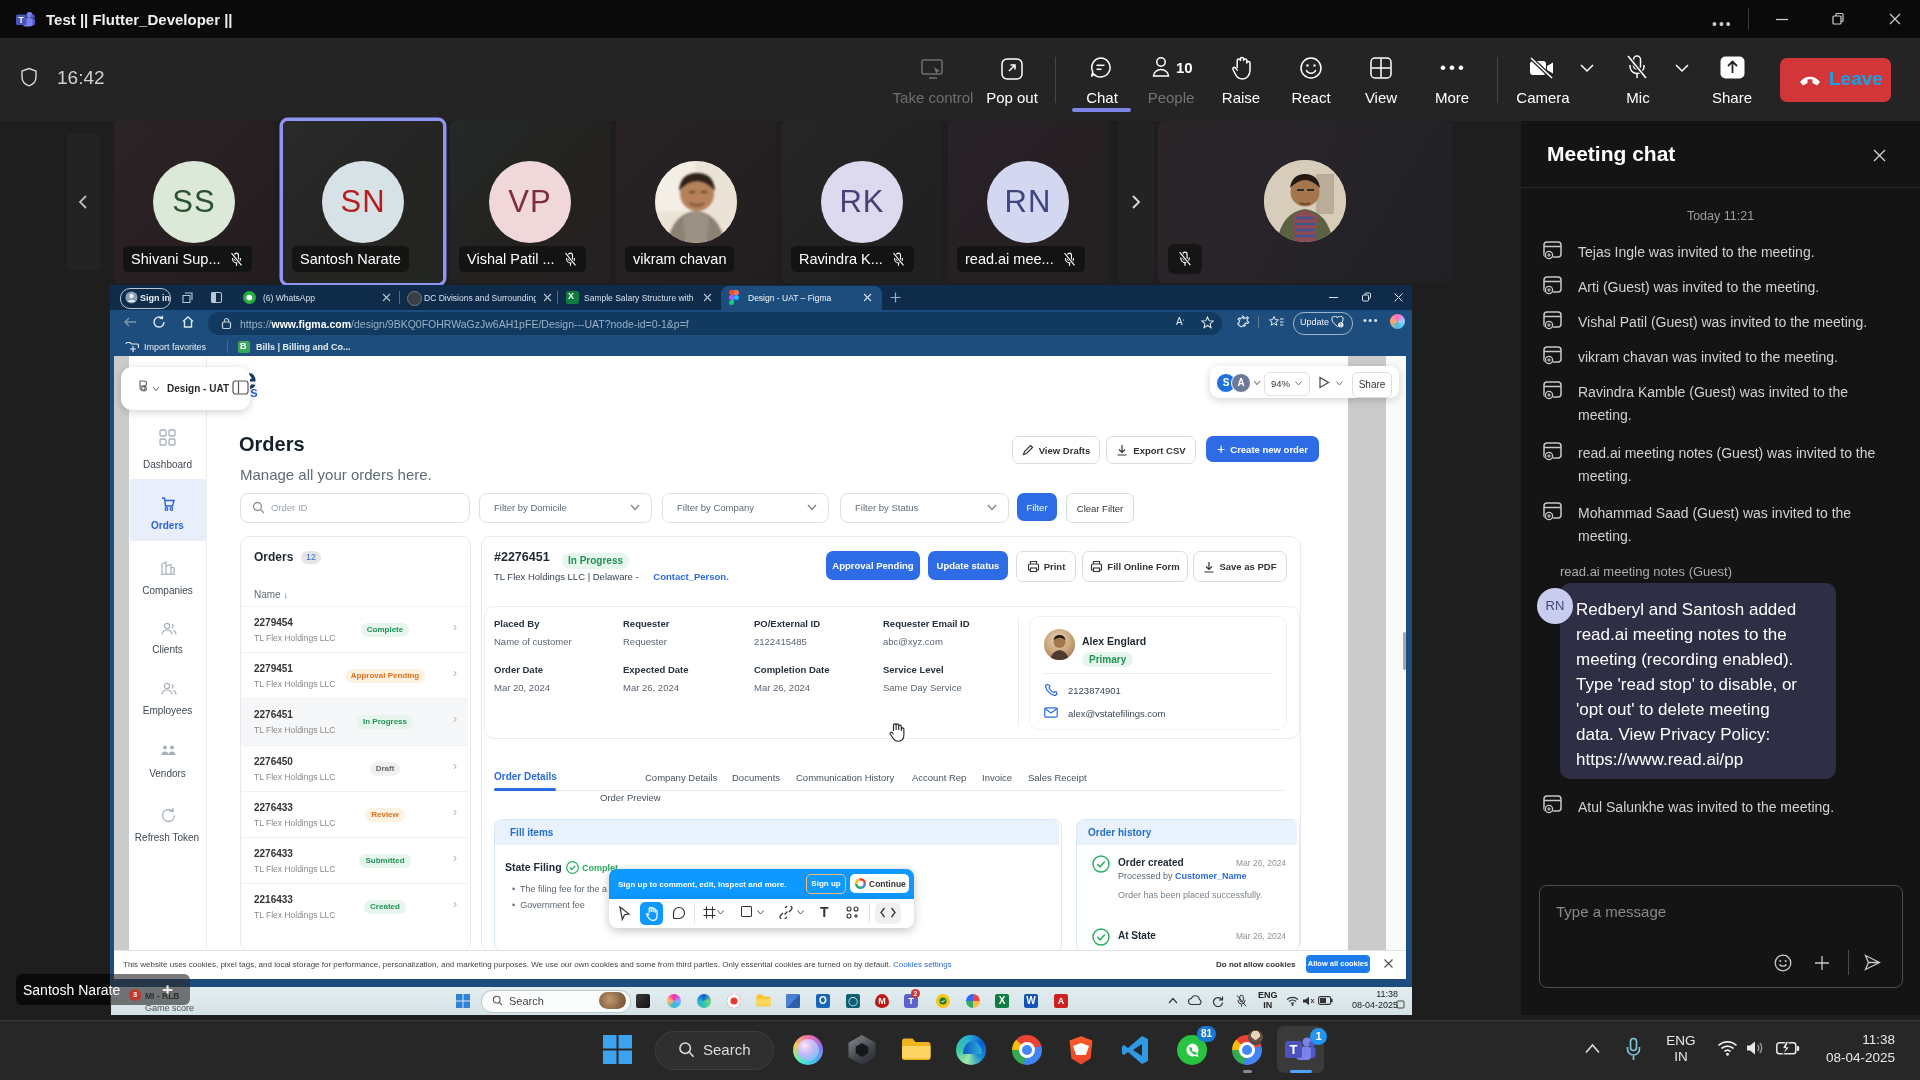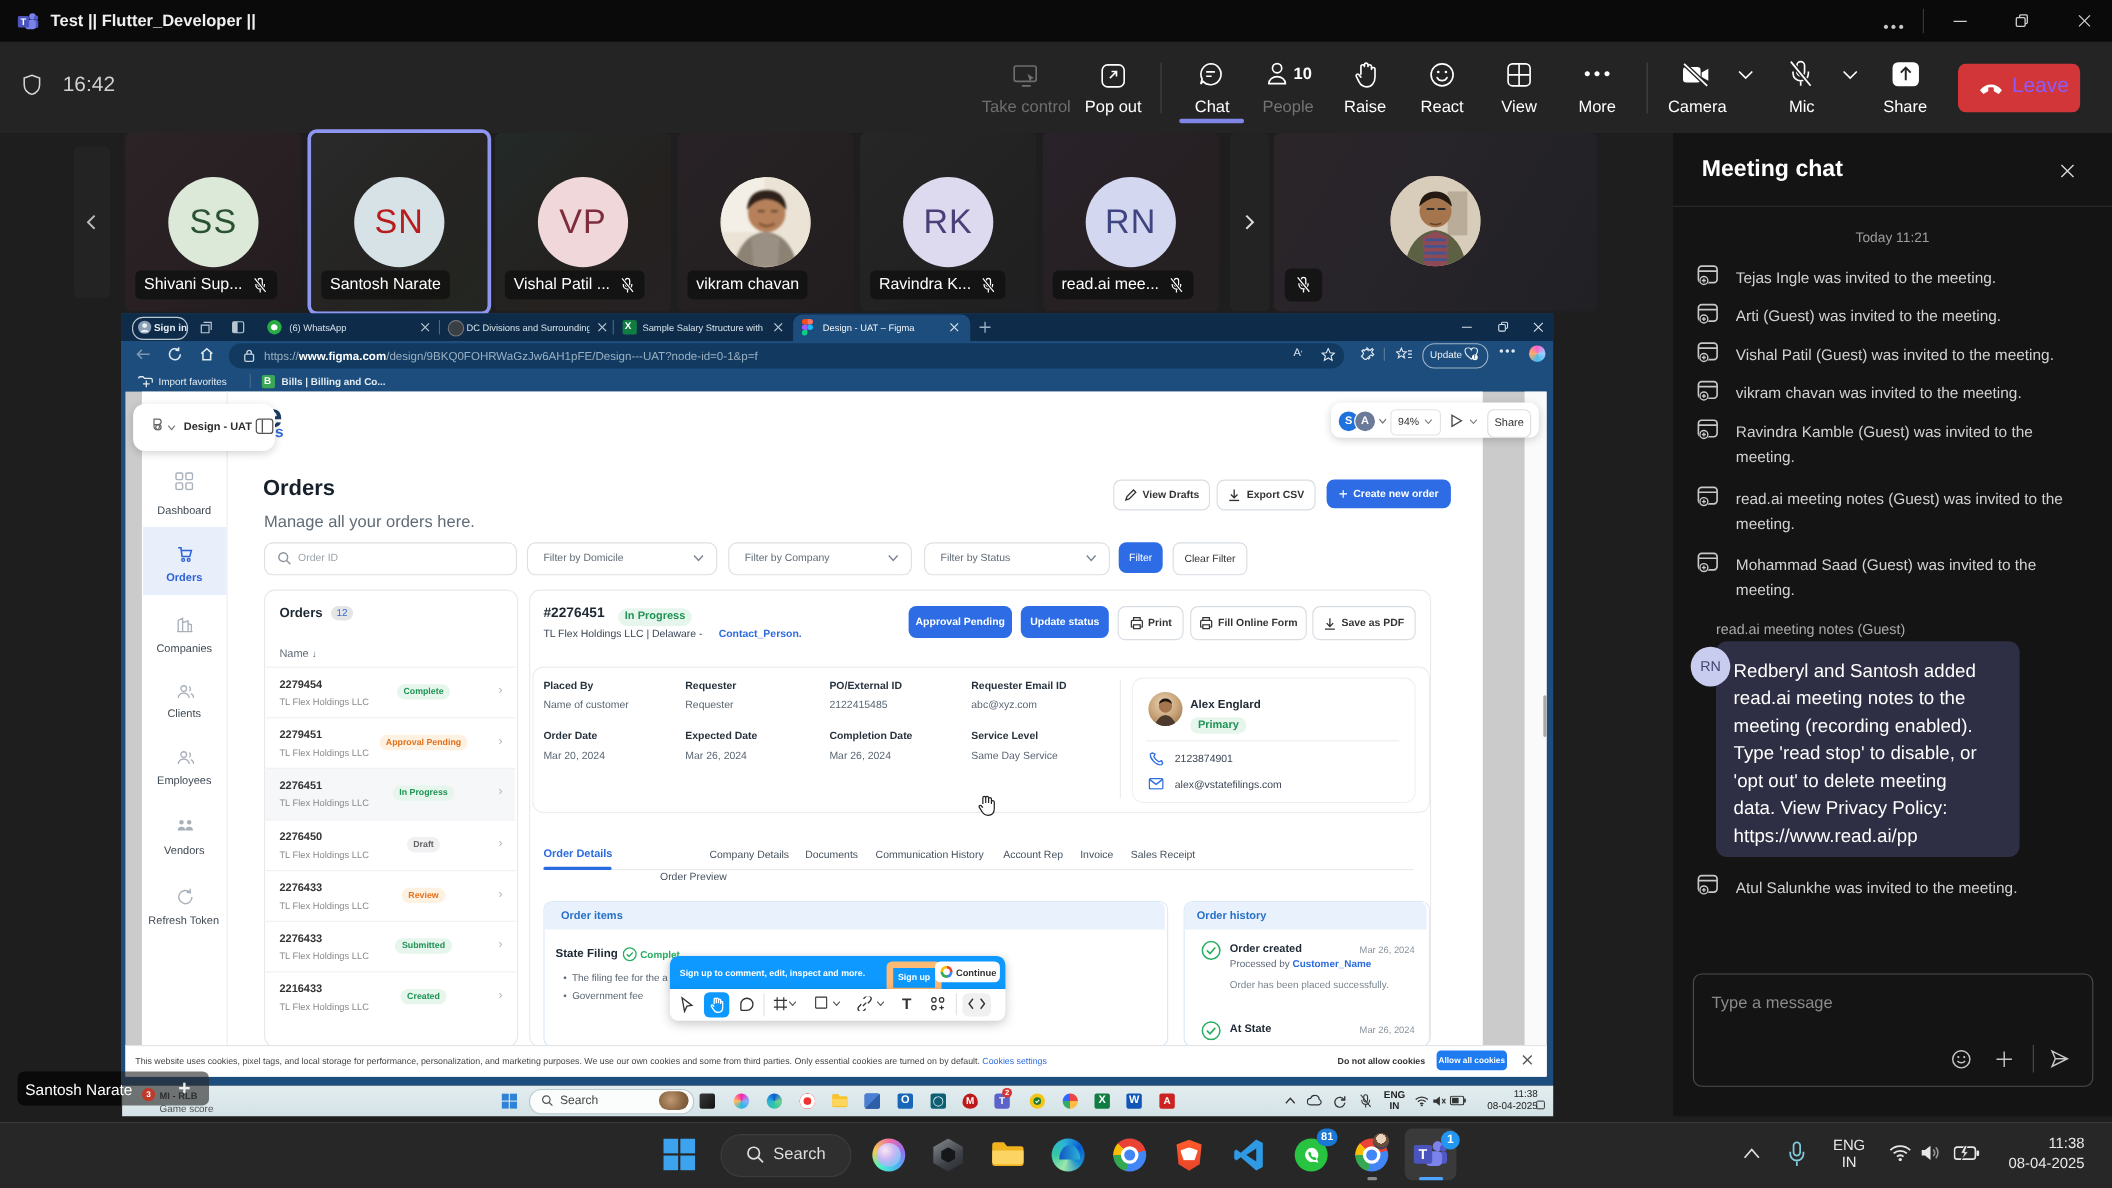--- a/index.html
+++ b/index.html
@@ -137,21 +137,21 @@
 <svg class="ab" style="left:1720px;top:56px;" width="25" height="23" viewBox="0 0 25 23">
     <rect x="0.5" y="0.5" width="24" height="22" rx="5" fill="#fff"></rect>
     <path d="M12.5 17 V6 M8 10 l4.5-4.5 L17 10" fill="none" stroke="#242424" stroke-width="1.8"></path>
   </svg>
 <div class="ab" style="left:1698px;top:89px;width:68px;text-align:center;color:#fff;font-size:15px;">Share</div>
 
 <div class="ab" style="left:1780px;top:58px;width:111px;height:44px;background:#d23639;border-radius:7px;"></div>
 <svg class="ab" style="left:1797px;top:72px;" width="26" height="16" viewBox="0 0 26 16">
     <path d="M3 10 C8 3 18 3 23 10 L20 13.5 L15.5 11 V7.5 a14 12 0 0 0 -5 0 V11 L6 13.5 Z" fill="#fff"></path>
   </svg>
-<div class="ab" style="left:1829px;top:68px;color:#8b5cf6;font-size:19px;font-weight:normal;">Leave</div>
+<div class="ab" style="left:1829px;top:68px;color:#0ea5e9;font-size:19px;font-weight:bold;">Leave</div>
 
 <div class="ab" style="left:67px;top:133px;width:33px;height:138px;background:#232323;border-radius:5px;"></div>
 <svg class="ab" style="left:77px;top:194px;" width="12" height="16" viewBox="0 0 12 16">
     <path d="M9 2 L3 8 L9 14" fill="none" stroke="#bbb" stroke-width="1.8"></path>
   </svg>
 
 <div class="tile" style="left:114px;width:160px;background:linear-gradient(135deg,#2c2327 0%,#271f22 60%,#231c1f 100%);">
   <div class="av" style="background:#dce8d8;color:#2a5230;">SS</div>
   <div class="nlab">Shivani Sup...&nbsp;&nbsp;<svg width="15" height="15" viewBox="0 0 26 27">
         <rect x="9.5" y="2" width="7" height="13" rx="3.5" fill="none" stroke="#fff" stroke-width="2"></rect>
@@ -559,33 +559,33 @@
 <div class="dtab ab" style="left:732px;top:772px;">Documents</div>
 <div class="dtab ab" style="left:796px;top:772px;">Communication History</div>
 <div class="dtab ab" style="left:912px;top:772px;">Account Rep</div>
 <div class="dtab ab" style="left:982px;top:772px;">Invoice</div>
 <div class="dtab ab" style="left:1028px;top:772px;">Sales Receipt</div>
 <div class="ab" style="left:494px;top:790px;width:791px;height:1px;background:#e9e9eb;"></div>
 <div class="ab" style="left:494px;top:788px;width:62px;height:3px;background:#2b6be0;border-radius:2px;"></div>
 
 <div class="ab" style="left:494px;top:819px;width:566px;height:131px;border:1px solid #d9e8f6;border-radius:8px;background:#fff;"></div>
 <div class="ab" style="left:495px;top:820px;width:564px;height:25px;background:#e9f2fc;border-radius:7px 7px 0 0;"></div>
-<div class="ab" style="left:510px;top:827px;font-size:10px;font-weight:bold;color:#2470c8;">Order items</div>
+<div class="ab" style="left:510px;top:827px;font-size:10px;font-weight:bold;color:#2470c8;">Fill items</div>
 <div class="ab" style="left:505px;top:861px;font-size:10.5px;font-weight:bold;color:#1d2833;">State Filing</div>
 <svg class="ab" style="left:566px;top:861px;" width="13" height="13" viewBox="0 0 13 13">
     <circle cx="6.5" cy="6.5" r="5.8" fill="none" stroke="#27ae60" stroke-width="1.2"></circle>
     <path d="M3.8 6.5 L5.8 8.5 L9.3 4.8" fill="none" stroke="#27ae60" stroke-width="1.3"></path>
   </svg>
 <div class="ab" style="left:582px;top:863px;font-size:9px;color:#27ae60;font-weight:bold;">Complet</div>
 <div class="ab" style="left:512px;top:884px;font-size:9px;color:#5a6672;">•&nbsp; The filing fee for the a</div>
 <div class="ab" style="left:512px;top:900px;font-size:9px;color:#5a6672;">•&nbsp; Government fee</div>
 
 <div class="ab" style="left:609px;top:869px;width:305px;height:30px;background:#0d99ff;border-radius:8px 8px 0 0;box-shadow:0 2px 8px rgba(0,0,0,.25);"></div>
 <div class="ab" style="left:618px;top:880px;font-size:8px;font-weight:bold;color:#fff;">Sign up to comment, edit, inspect and more.</div>
-<div class="ab" style="left:806px;top:874px;width:38px;height:18px;background:none;border:6px solid #fdba74;border-radius:5px;color:#fff;font-size:8px;font-weight:bold;text-align:center;line-height:18px;">Sign up</div>
+<div class="ab" style="left:806px;top:874px;width:38px;height:18px;background:none;border:1px solid #fdba74;border-radius:5px;color:#fff;font-size:8px;font-weight:bold;text-align:center;line-height:18px;">Sign up</div>
 <div class="ab" style="left:850px;top:874px;width:59px;height:19px;background:#fff;border-radius:5px;"></div>
 <div class="ab" style="left:855px;top:878px;width:11px;height:11px;border-radius:50%;background:conic-gradient(#ea4335 0 25%,#4285f4 25% 50%,#34a853 50% 75%,#fbbc05 75% 100%);"></div>
 <div class="ab" style="left:855px;top:878px;width:11px;height:11px;border-radius:50%;background:#fff;transform:scale(0.55);"></div>
 <div class="ab" style="left:869px;top:879px;font-size:8.5px;color:#333;font-weight:bold;">Continue</div>
 
 <div class="ab" style="left:609px;top:899px;width:305px;height:29px;background:#fff;border-radius:0 0 8px 8px;box-shadow:0 3px 10px rgba(0,0,0,.22);"></div>
 <svg class="ab" style="left:618px;top:906px;" width="13" height="15" viewBox="0 0 13 15">
     <path d="M2 1 L11 8 L6.5 8.7 L4.3 13.5 Z" fill="none" stroke="#333" stroke-width="1.2"></path>
   </svg>
 <div class="ab" style="left:640px;top:902px;width:23px;height:23px;background:#0d99ff;border-radius:5px;"></div>

